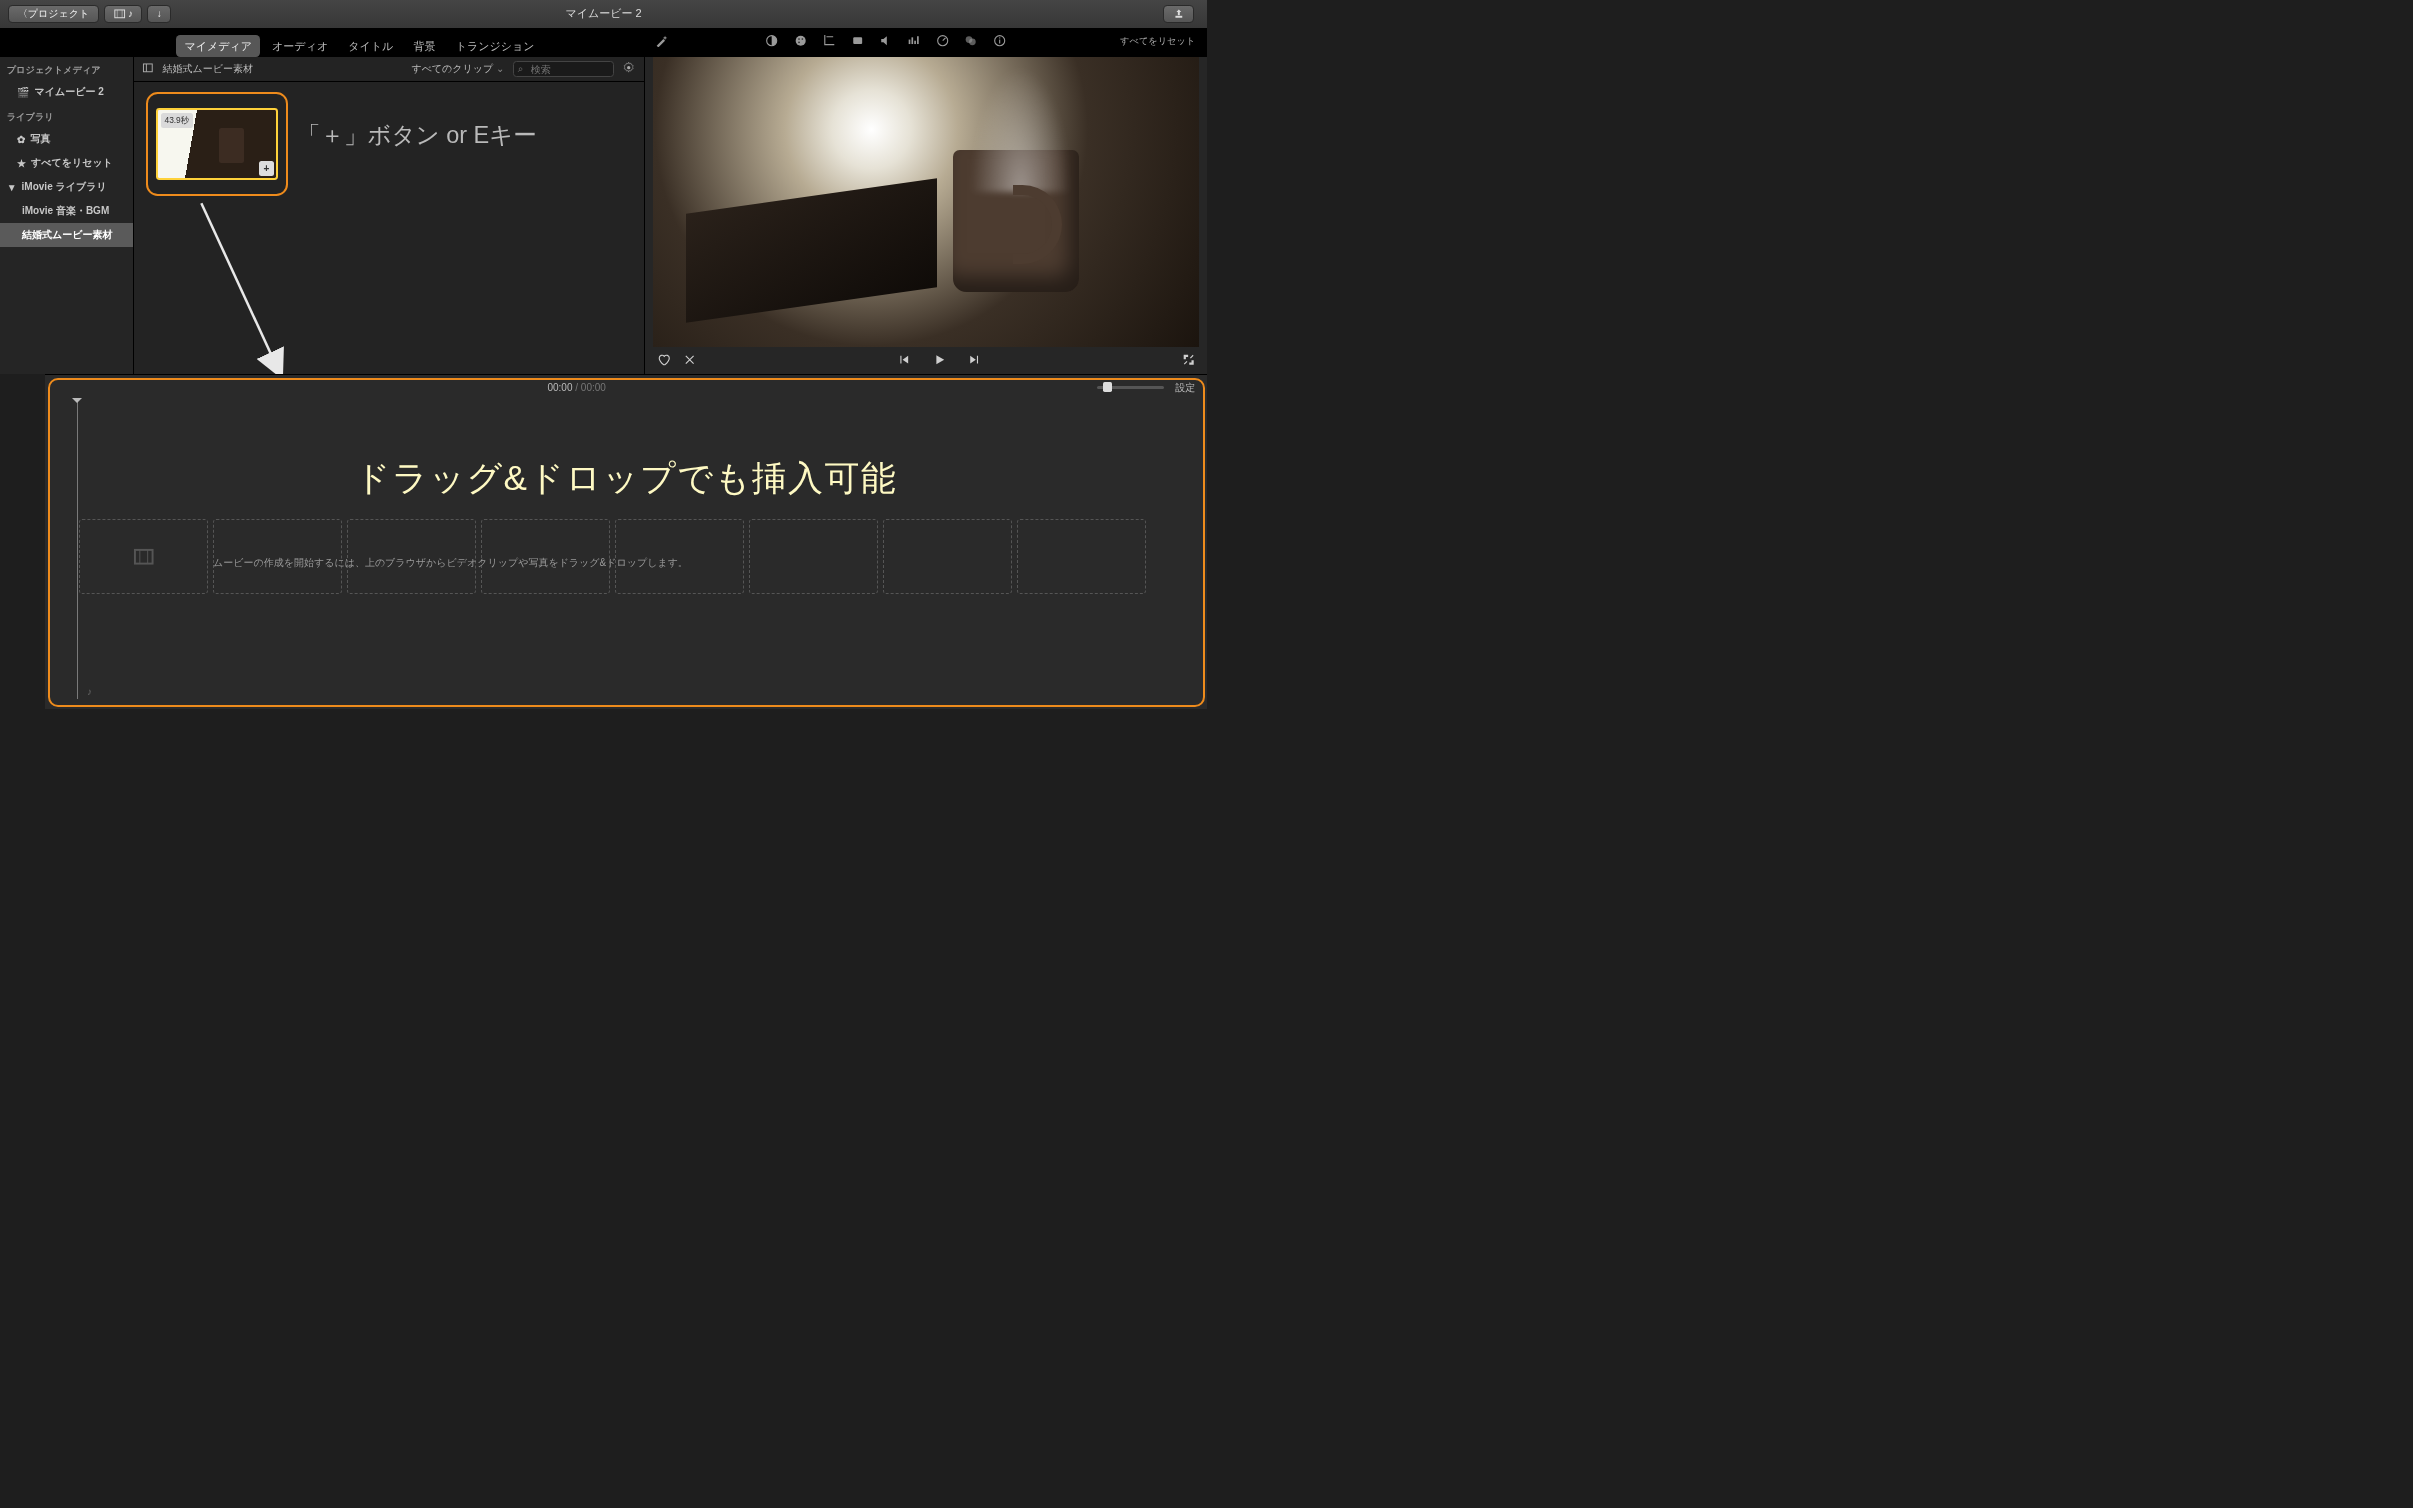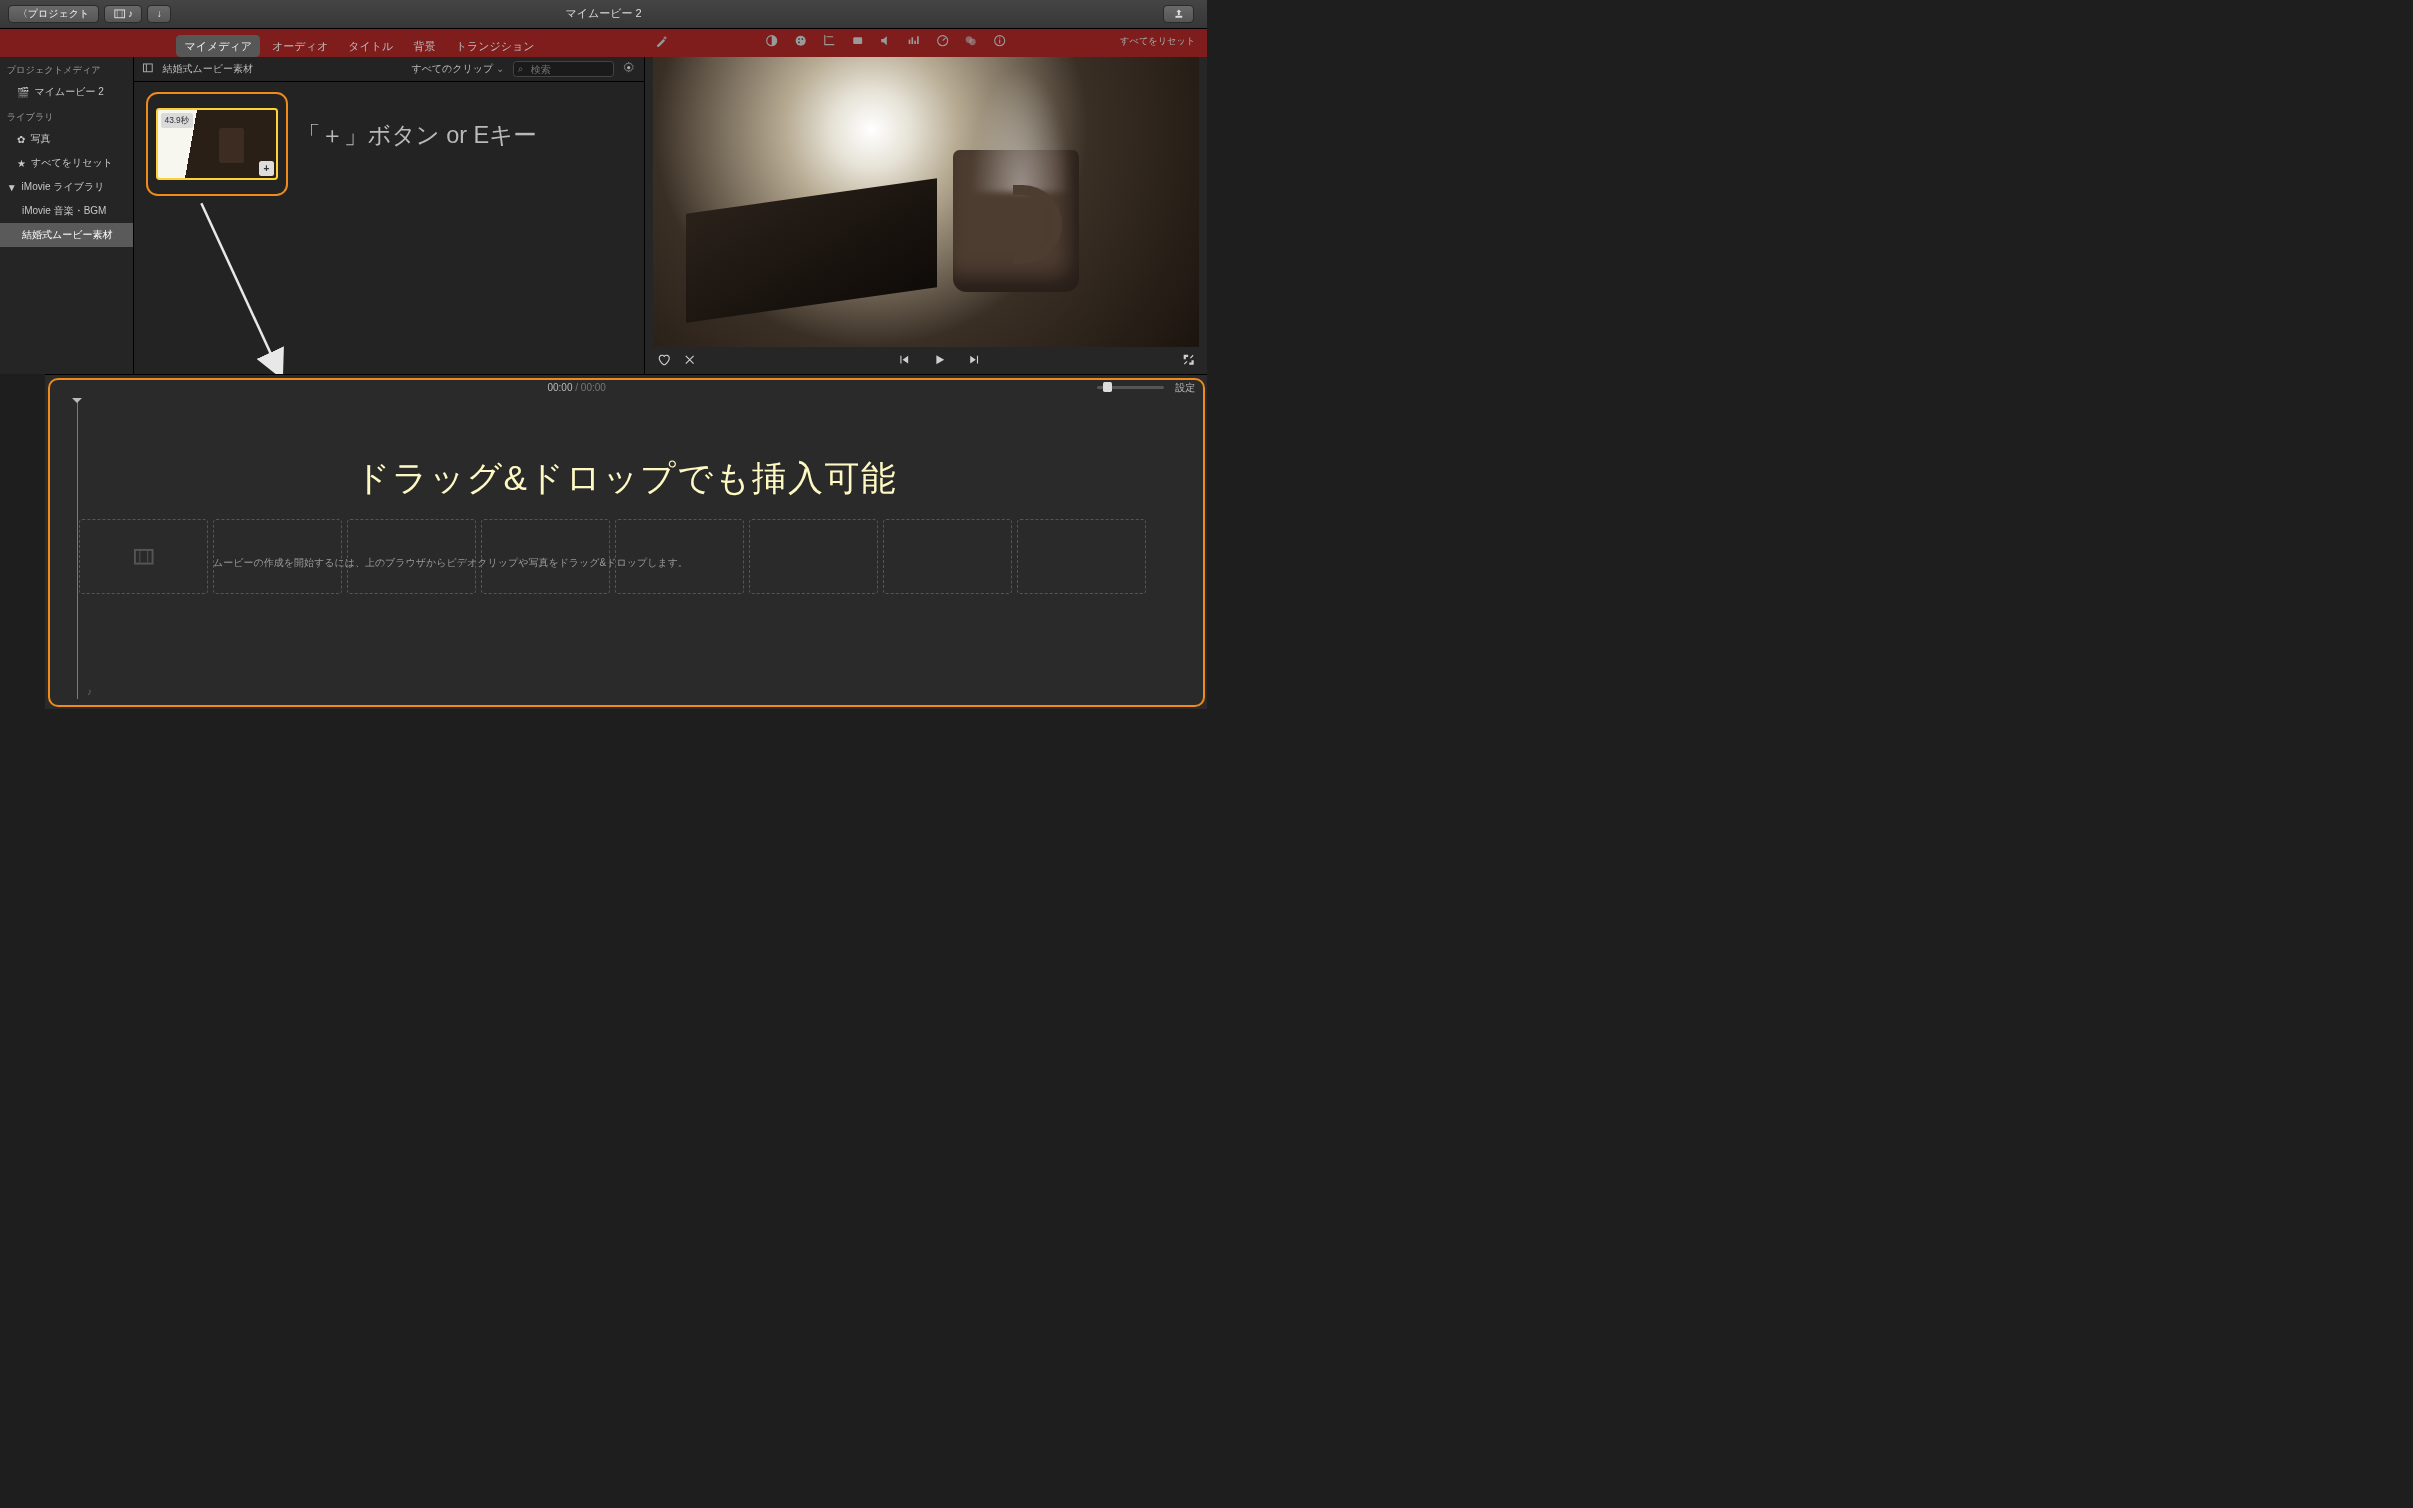--- a/index.html
+++ b/index.html
@@ -3,30 +3,30 @@
 <meta charset="utf-8">
 <style>
   * { margin: 0; padding: 0; box-sizing: border-box; }
   body { background: #1e1e1e; color: #ccc; font-family: -apple-system, "Helvetica Neue", Arial, sans-serif; font-size: 10px; width: 1207px; height: 754px; overflow: hidden; }
 
   .toolbar { height: 28.5px; background: linear-gradient(#454545,#373737); border-bottom: 0.8px solid #000; display: flex; align-items: center; padding: 0 8.4px; position: relative; }
   .toolbar-btn { background: linear-gradient(#6a6a6a,#555); border: 0.8px solid #2a2a2a; border-radius: 4.2px; color: #eee; padding: 2.5px 8.4px; font-size: 10px; margin-right: 5px; height: 18.4px; display: inline-flex; align-items: center; }
   .win-title { position: absolute; left: 0; right: 0; text-align: center; font-size: 11px; color: #ddd; pointer-events: none; }
   .toolbar .right { margin-left: auto; }
 
-  .tab-row { height: 28.5px; background: #7f1d1d; display: flex; align-items: flex-end; padding: 0 176px 0 176px; gap: 3.4px; position: relative; }
+  .tab-row { height: 28.5px; background: #000000; display: flex; align-items: flex-end; padding: 0 176px 0 176px; gap: 3.4px; position: relative; }
   .pill { padding: 3.4px 8.4px; border-radius: 4.2px; font-size: 11px; color: #bbb; }
   .pill.active { background: #575757; color: #eee; }
   .reset-link { position: absolute; right: 11.7px; top: 6.7px; font-size: 9.2px; color: #aaa; }
   .vtools { position: absolute; left: 655px; top: 5px; display: flex; gap: 15px; color: #999; align-items: center; }
   .vtools svg { width: 13.4px; height: 13.4px; fill: #9a9a9a; }
 
   .upper { display: flex; height: 317px; }
 
-  .sidebar { width: 134px; background: #252525; border-right: 0.8px solid #000; color: #c7c7c7; font-size: 10px; overflow: hidden; }
+  .sidebar { width: 134px; background: #252525; border-right: 0.8px solid #000; color: #c7c7c7; font-size: 10px; overflow: hidden; font-weight: bold; }
   .sb-head { font-size: 9.2px; color: #999; padding: 6.7px 6.7px 3.4px; }
   .sb-item { padding: 5px 8.4px 5px 17px; display: flex; align-items: center; gap: 5px; }
   .sb-item.sel { background: #5a5a5a; color: #fff; }
   .sb-sub { padding-left: 22px; }
 
   .browser { width: 511px; background: #232323; border-right: 0.8px solid #000; position: relative; }
   .brow-head { height: 25px; border-bottom: 0.8px solid #000; display: flex; align-items: center; padding: 0 8.4px; gap: 8.4px; font-size: 10px; color: #bbb; }
   .brow-head .spacer { flex: 1; }
   .brow-head .search { background: #1a1a1a; border: 0.8px solid #444; border-radius: 3.4px; padding: 1.7px 6.7px; color: #888; width: 101px; font-size: 10px; }
   .brow-head .drop::after { content: " ⌄"; color: #888; }

